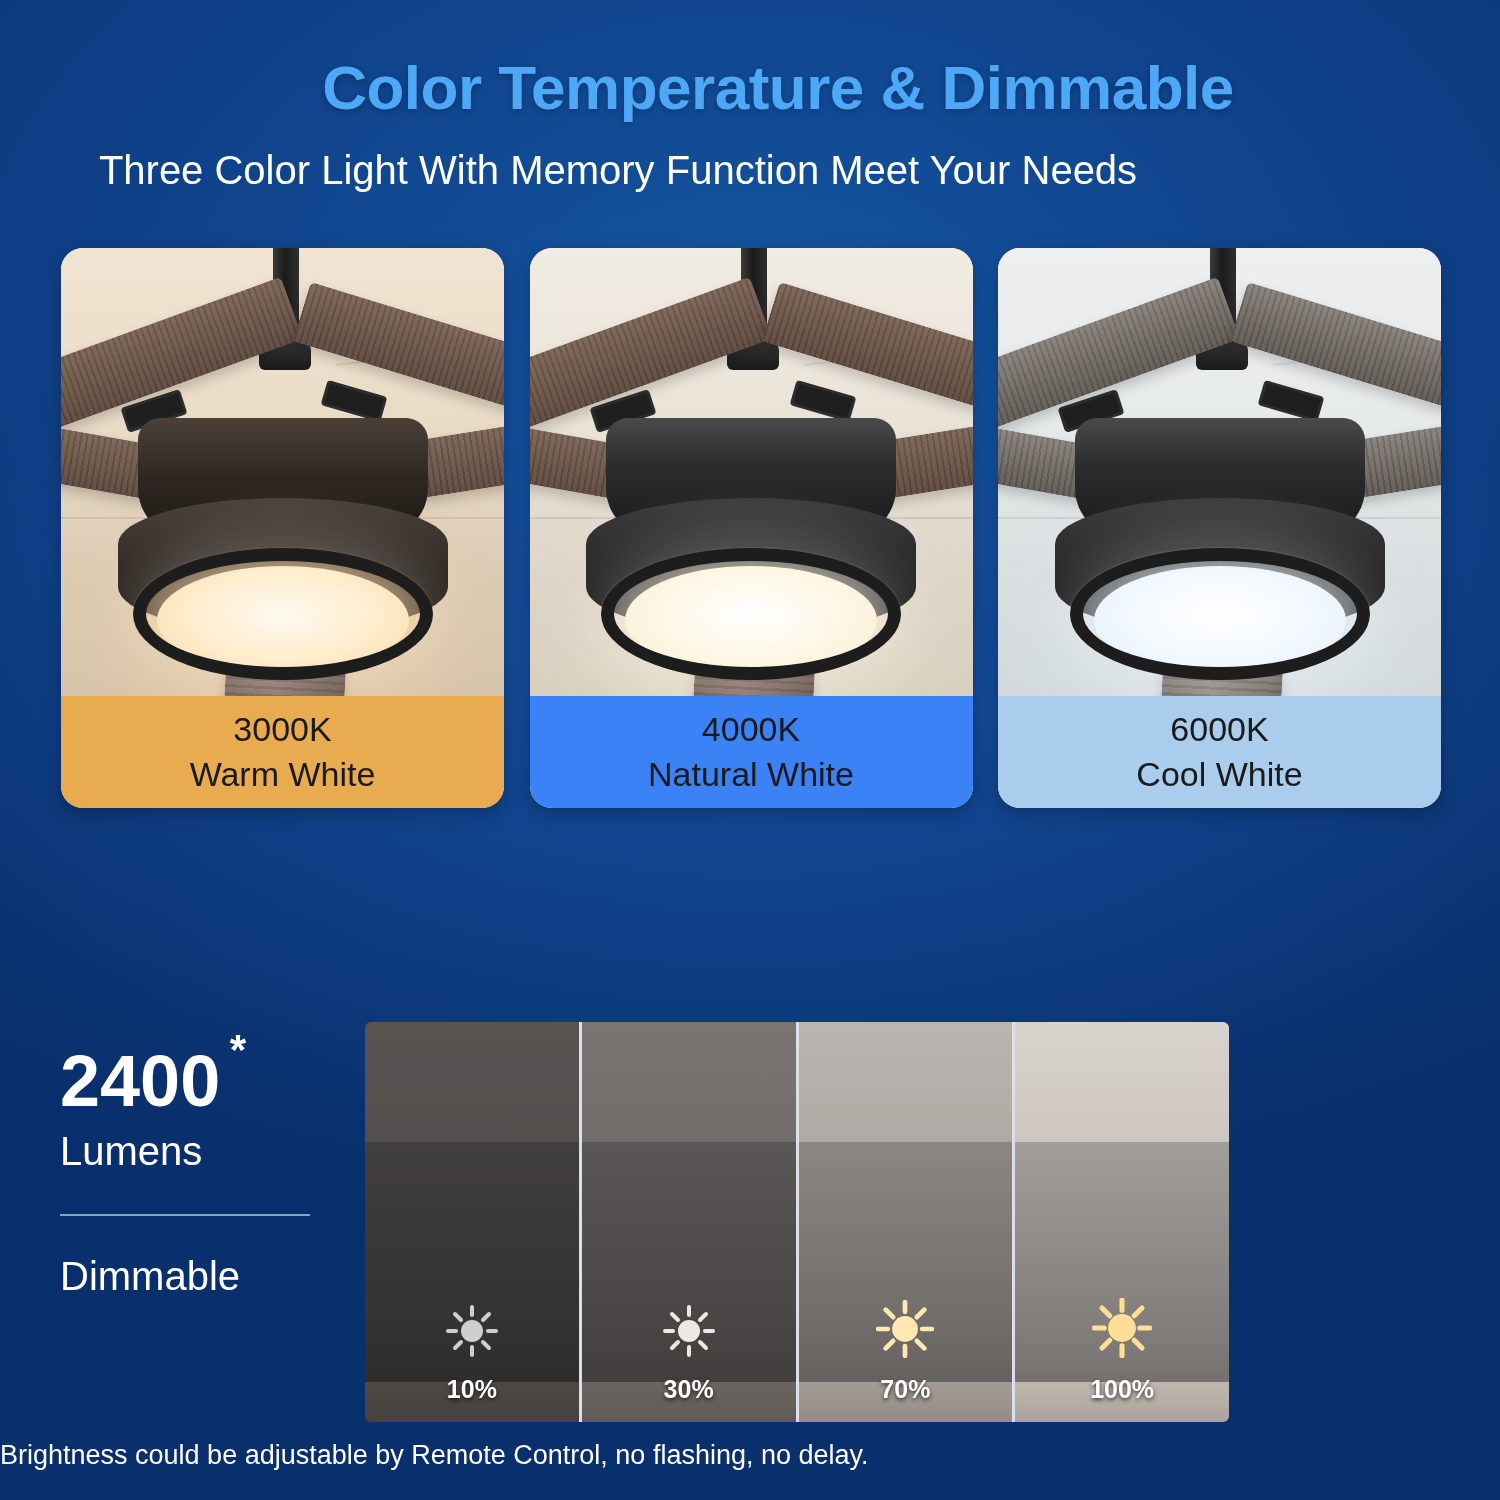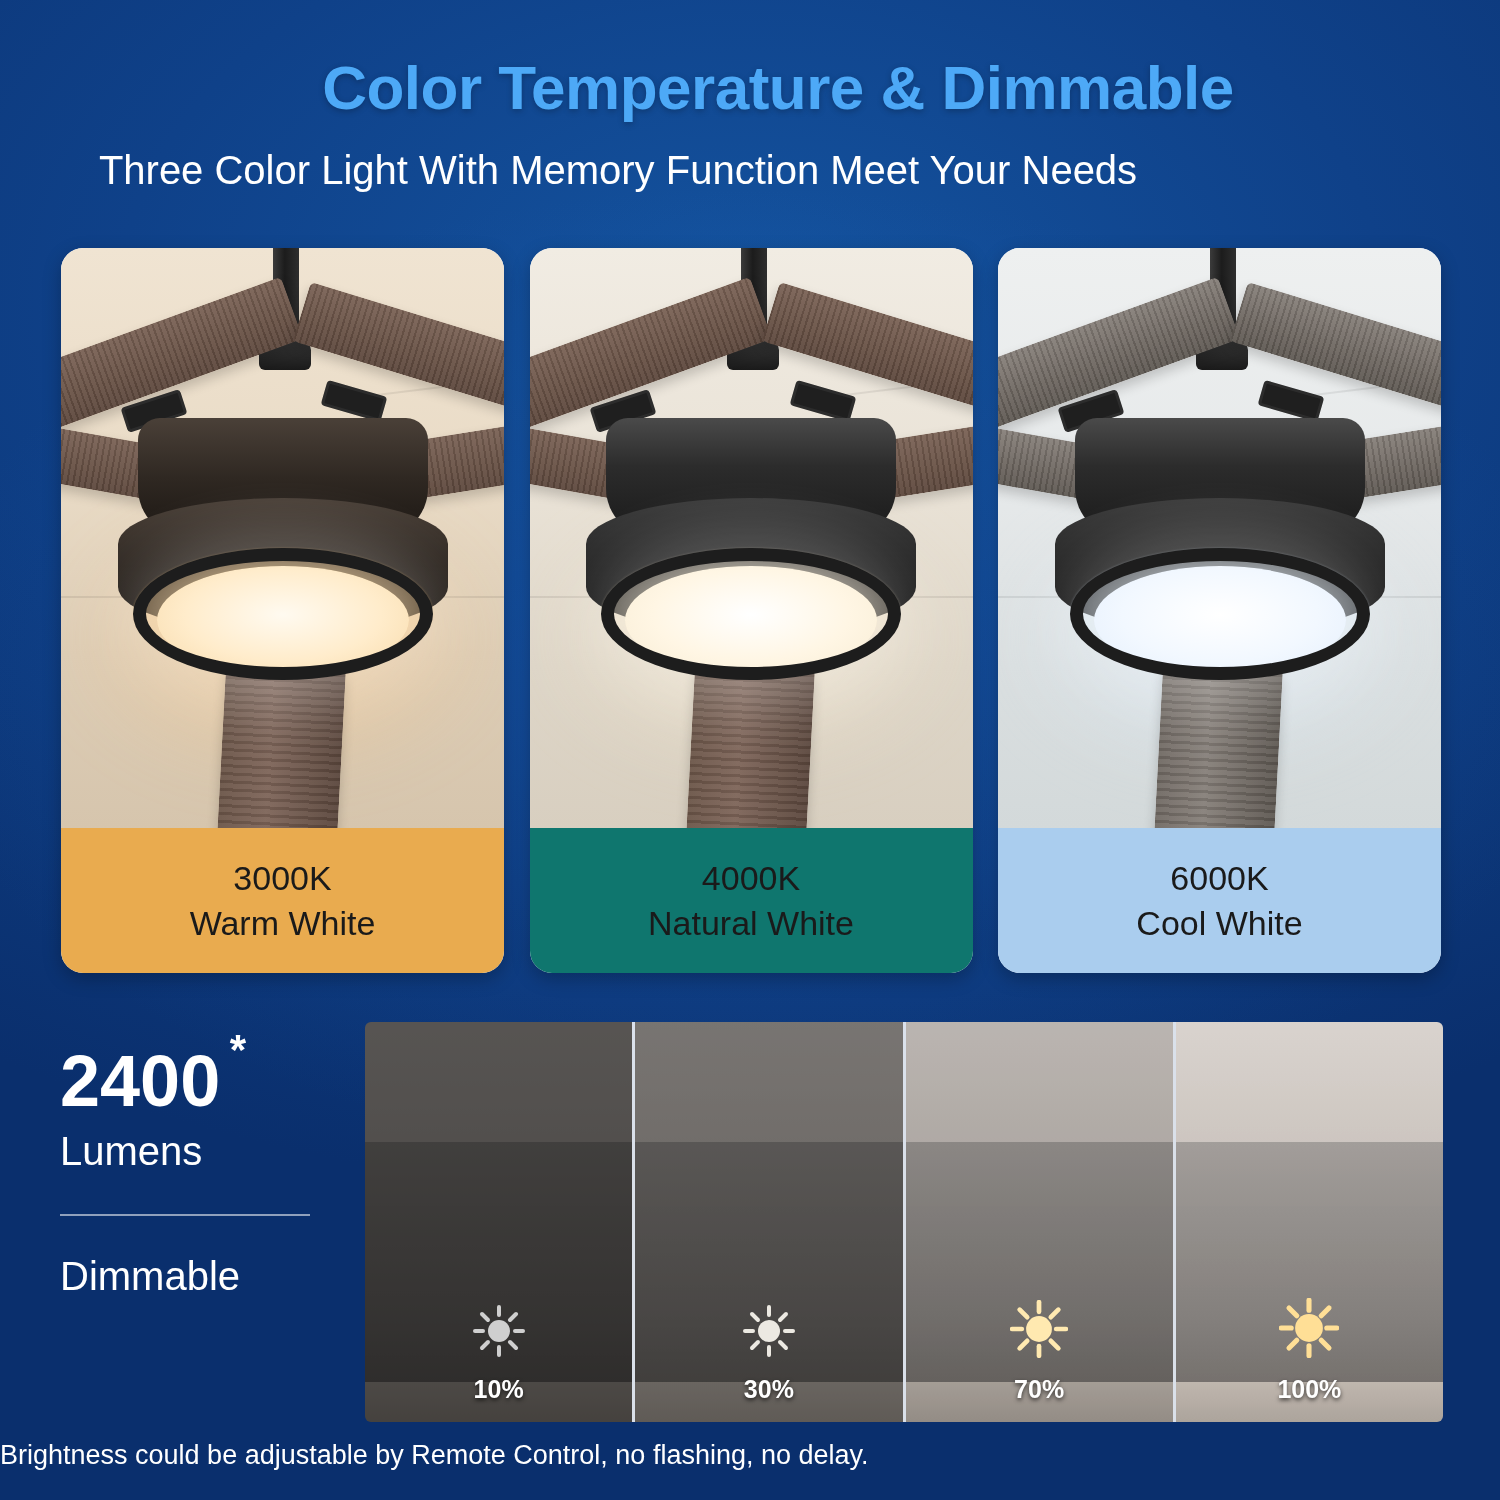--- a/index.html
+++ b/index.html
@@ -60,21 +60,21 @@
     top: 248px;
     left: 61px;
     width: 1380px;
     height: 725px;
     display: flex;
     justify-content: space-between;
     z-index: 3;
   }
   .card {
     width: 443px;
-    height: 725px;
+    height: 560px;
     border-radius: 22px;
     overflow: hidden;
     background: #fff;
     box-shadow: 0 6px 18px rgba(0,0,0,0.25);
     position: relative;
     display: flex;
     flex-direction: column;
   }
   .photo {
     position: relative;
@@ -303,21 +303,21 @@
     font-size: 60px;
     font-weight: bold;
     line-height: 1;
   }
 
   
   .dimstrip {
     position: absolute;
     left: 365px;
     top: 1022px;
-    width: 1078px;
+    width: 864px;
     height: 400px;
     border-radius: 6px;
     overflow: hidden;
     display: flex;
     z-index: 3;
   }
   .seg {
     position: relative;
     flex: 1;
     overflow: hidden;
@@ -444,21 +444,21 @@
           <div class="bracket k1"></div>
           <div class="bracket k2"></div>
           <div class="motor"></div>
           <div class="housing"></div>
           <div class="blade b5"></div>
           <div class="glow-ring"></div>
           <div class="lens"></div>
           <div class="lens-rim"></div>
         </div>
       </div>
-      <div class="caption" style="background:#0f766e">
+      <div class="caption" style="background:#3b82f6">
         <div class="k">4000K</div>
         <div class="nm">Natural White</div>
       </div>
     </div>
 
     <div class="card">
       <div class="photo">
         <div class="room cool">
           <div class="wall-line"></div>
           <div class="wall-line2"></div>

